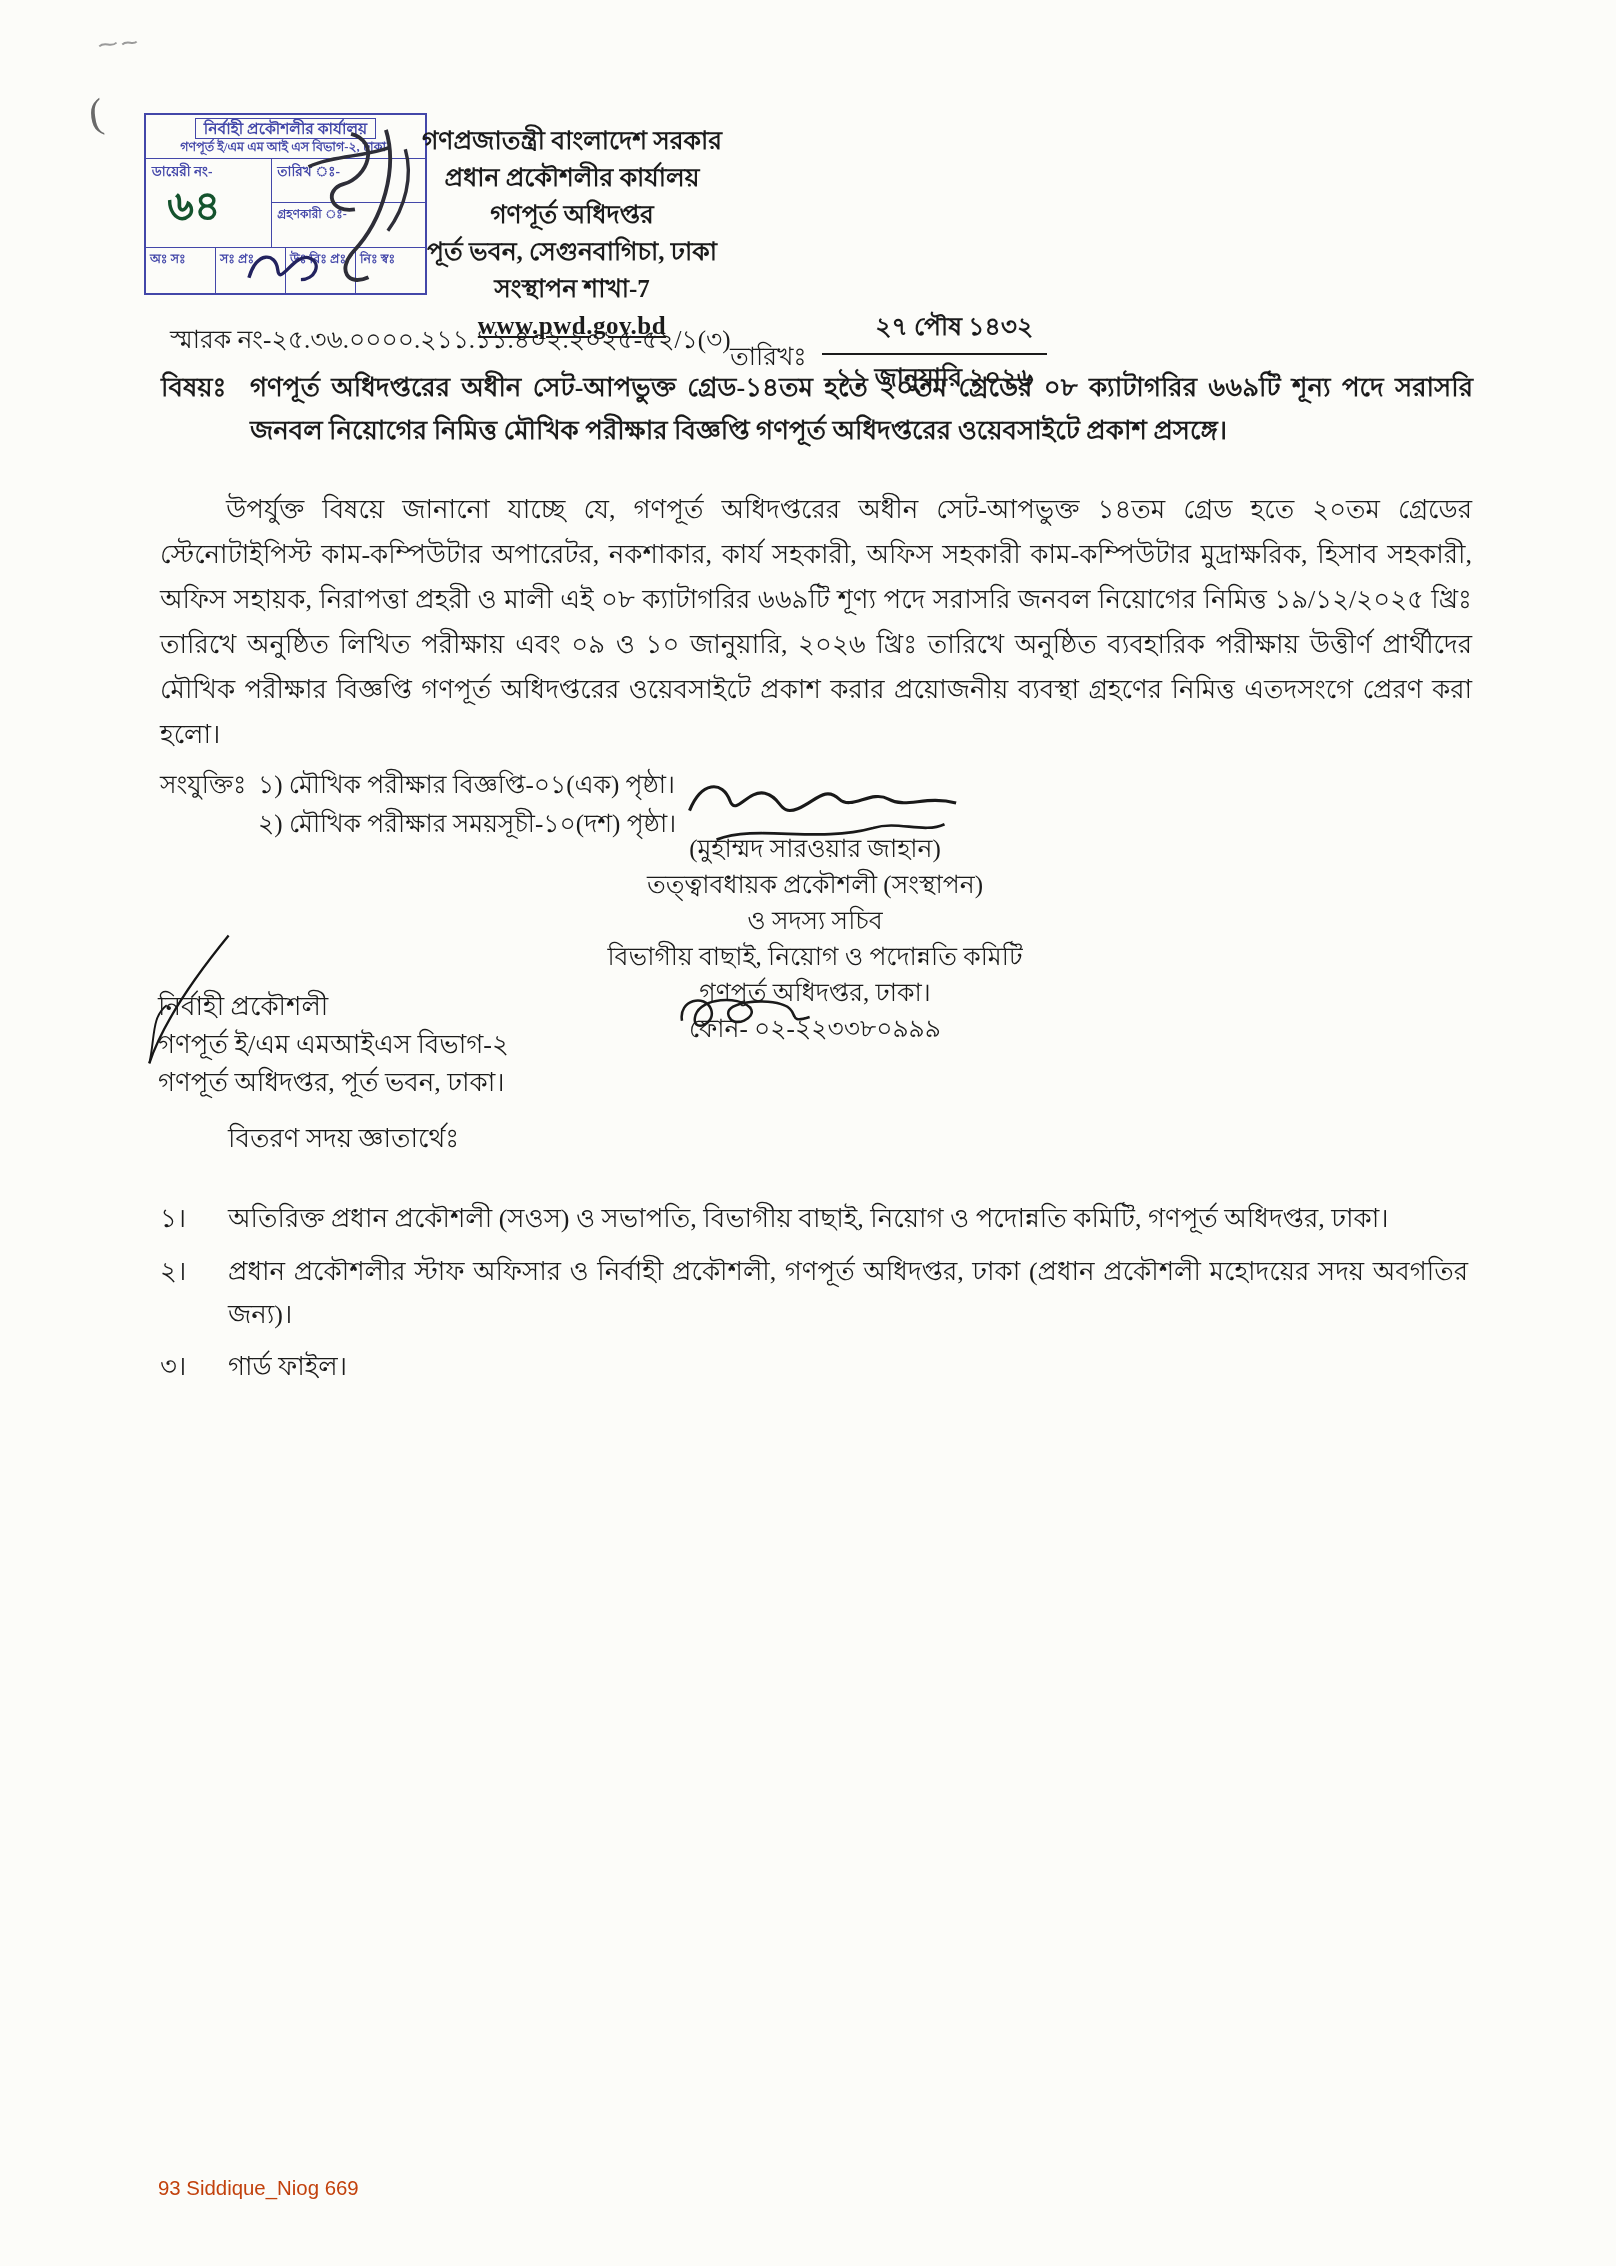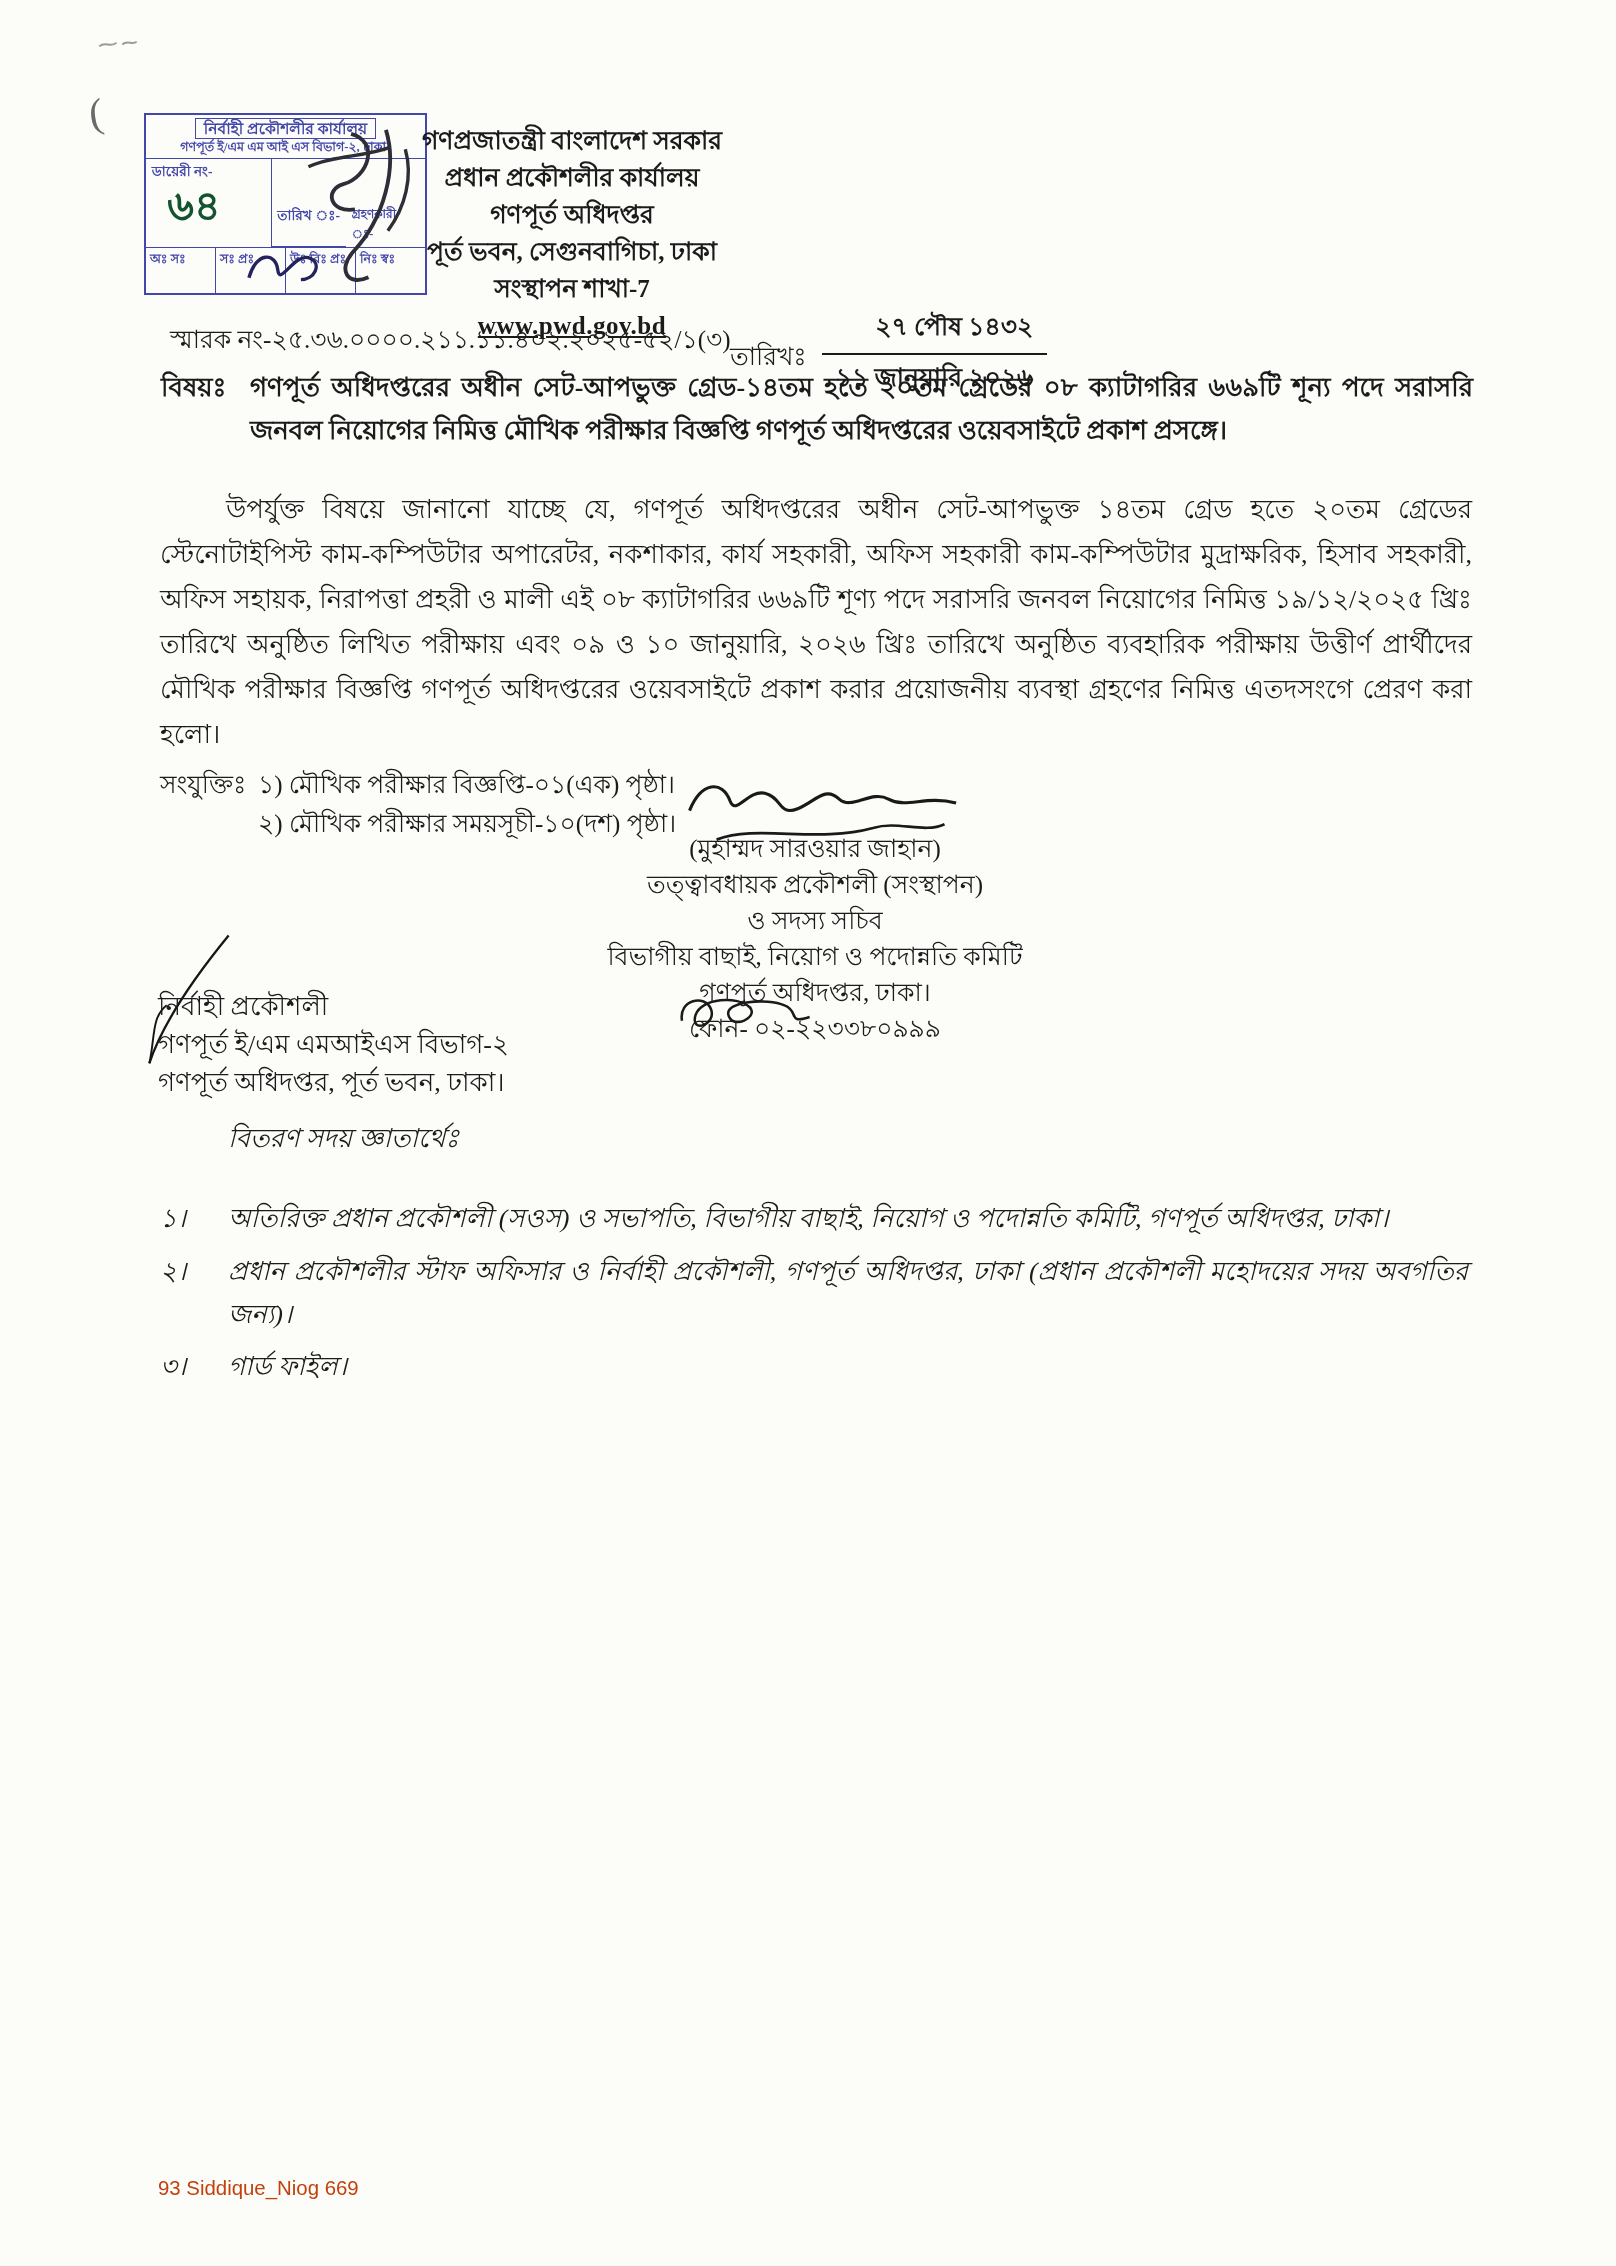--- a/index.html
+++ b/index.html
@@ -20,21 +20,21 @@
     position:absolute; left:144px; top:113px; width:283px; height:182px;
     border:2.9px solid #4347a9; color:#4347a9; font-weight:bold;
     background:rgba(255,255,255,0);
   }
   .stamp-title { text-align:center; padding:2.9px 2.9px 1.9px; border-bottom:1.9px solid #4347a9; }
   .stamp-title-line1 { display:inline-block; border:1.9px solid #4347a9; padding:0 7.8px; font-size:15.5px; line-height:19.4px; }
   .stamp-title-line2 { font-size:12.6px; line-height:15.5px; margin-top:1px; }
   .stamp-mid { display:flex; height:89px; border-bottom:1.9px solid #4347a9; }
   .stamp-mid-left { width:45%; border-right:1.9px solid #4347a9; padding:1.9px 5.8px; font-size:13.6px; position:relative; }
   .stamp-diary-value { font-size:41px; line-height:43px; margin-left:15.5px; margin-top:1.9px; color:#14532d; }
-  .stamp-mid-right { flex:1; display:flex; flex-direction:row;align-items:flex-end; }
+  .stamp-mid-right { flex:1; display:flex; flex-direction:column; }
   .stamp-date-cell { height:44px; border-bottom:1.9px solid #4347a9; padding:1.9px 5.8px; font-size:13.6px; }
   .stamp-recv-cell { flex:1; padding:1.9px 5.8px; font-size:12px; }
   .stamp-bottom { display:flex; height:46px; }
   .stamp-cell { flex:1; border-right:1.9px solid #4347a9; padding:1.9px 3.9px; font-size:12.6px; }
   .stamp-cell:last-child { border-right:none; }
   .hw { position:absolute; pointer-events:none; }
 
   
   .letterhead {
     position:absolute; left:380px; top:122px; width:384px;
@@ -65,21 +65,21 @@
   .attachments { position:absolute; left:160px; top:765px; font-size:25px; line-height:39px; display:flex; }
   .attach-label { margin-right:11.6px; }
 
   
   .sign-block { position:absolute; left:582px; top:831px; width:466px; text-align:center; font-size:25px; line-height:36px; }
 
   
   .addressee { position:absolute; left:158px; top:988px; font-size:26px; line-height:38px; }
 
   
-  .distribution { position:absolute; left:160px; top:1118px; width:1308px; font-size:26px;font-style:italic; }
+  .distribution { position:absolute; left:160px; top:1118px; width:1308px; font-size:26px; }
   .dist-heading { margin-left:68px; margin-bottom:35px; }
   .dist-item { display:flex; line-height:43px; margin-bottom:9.7px; }
   .dist-num { width:68px; flex-shrink:0; }
   .dist-text { flex:1; text-align:justify; }
 
   
   .footer-note { position:absolute; left:158px; top:2177px; font-size:20.4px; color:#c2410c; font-family:"Liberation Sans","DejaVu Sans",sans-serif; }
 </style>
 </head>
 <body>

